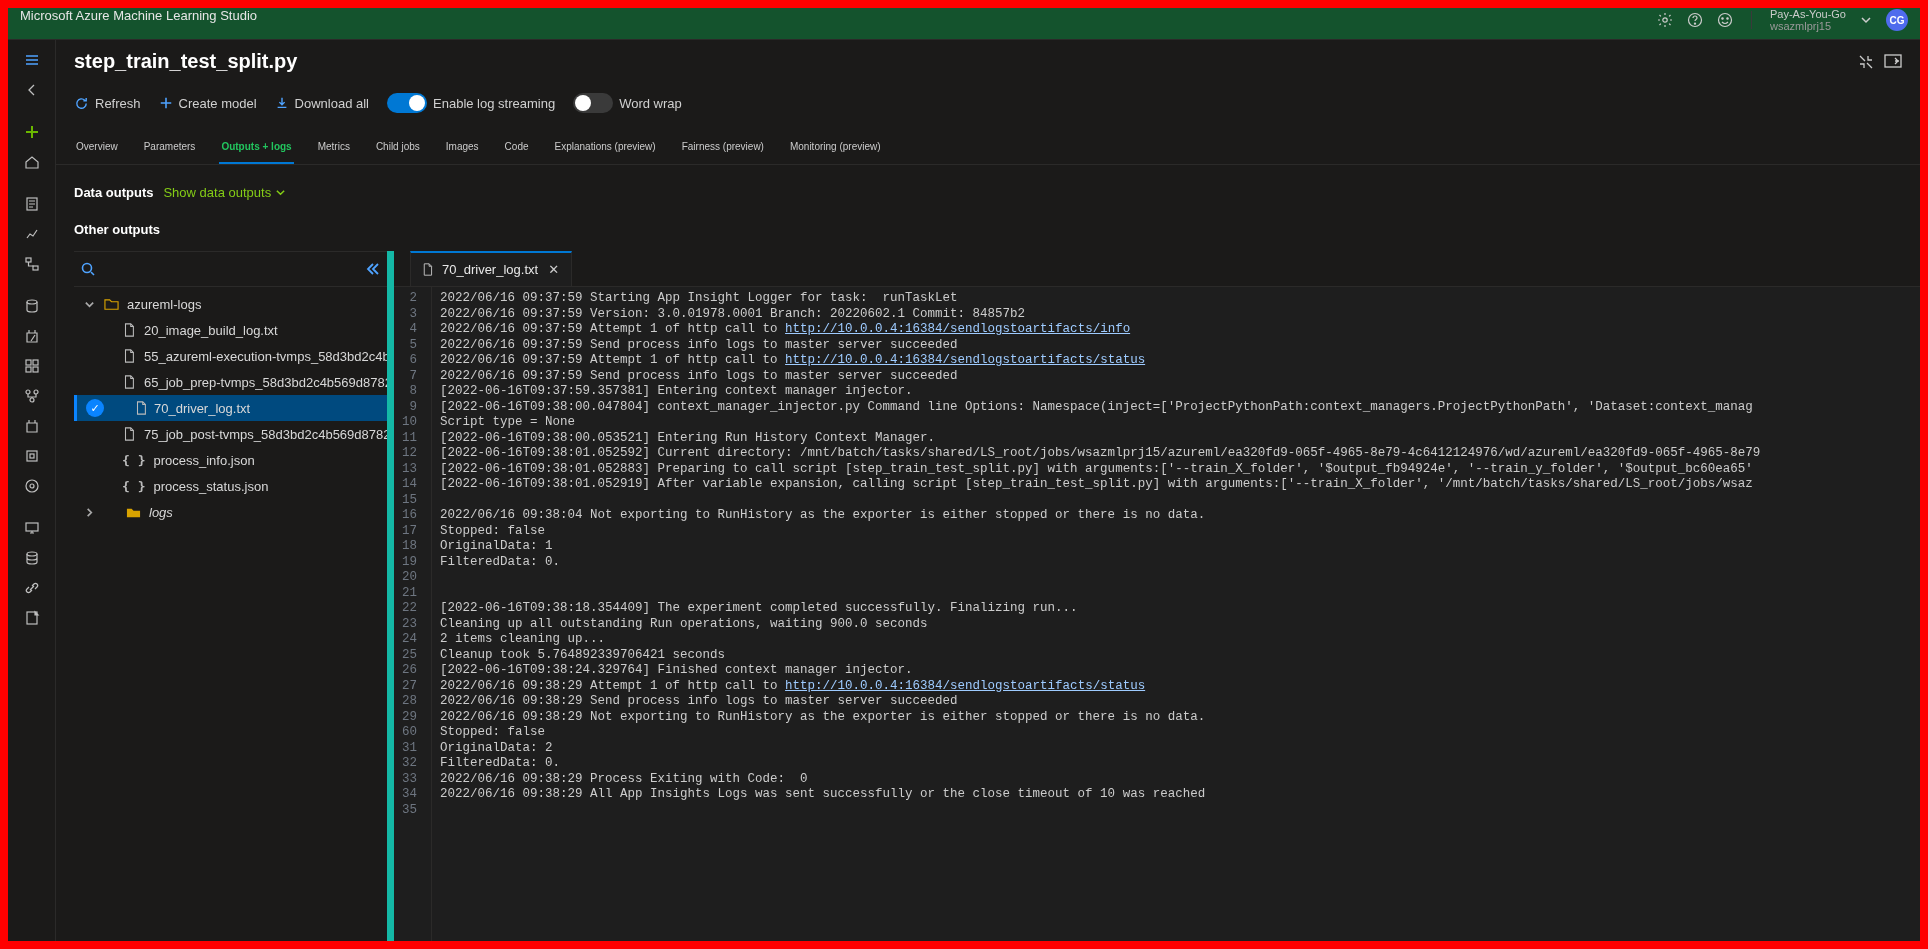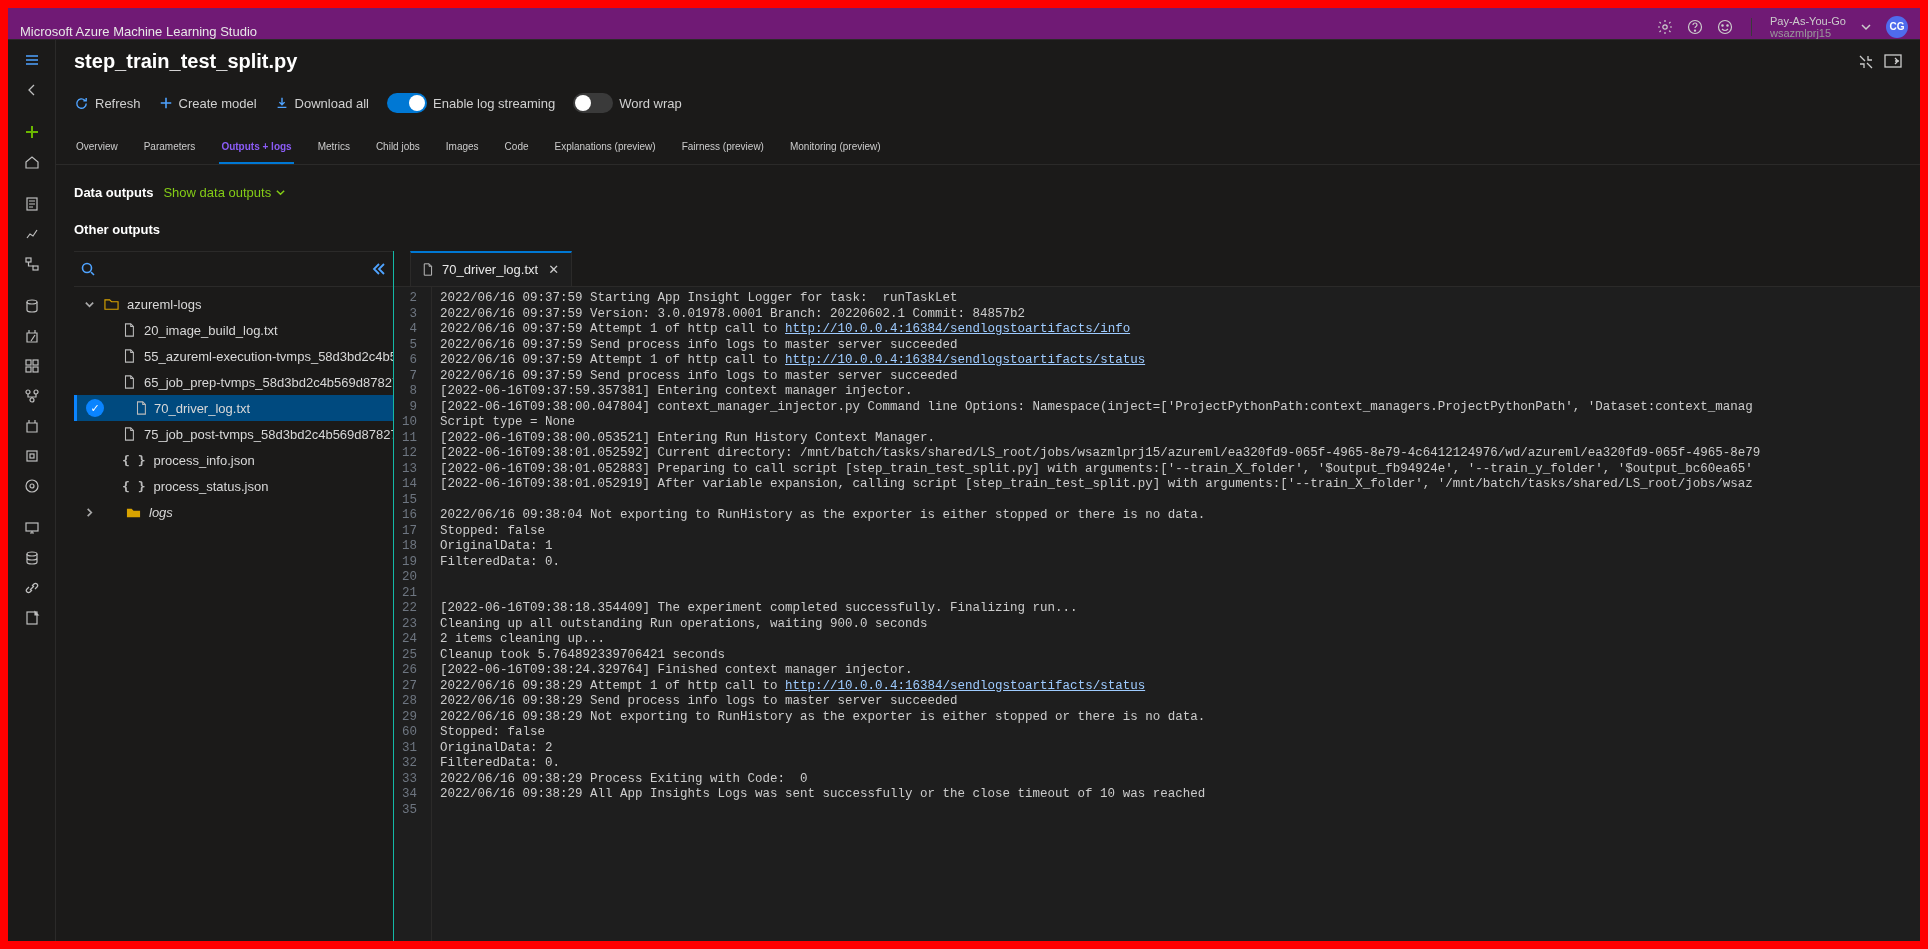--- a/index.html
+++ b/index.html
@@ -13,23 +13,23 @@
 }
 .app {
   background: #1b1a19;
   width: 100%;
   height: 933px;
   display: flex;
   flex-direction: column;
 }
 .topbar {
   height: 32px;
-  background: #701a75;
+  background: #14532d;
   display: flex;
-  align-items: flex-end;
+  align-items: flex-start;
   padding: 0 12px;
   border-bottom: 1px solid #2b2a29;
 }
 .topbar-title { color: #e6e6e6; font-size: 13px; flex: 1; }
 .topbar-right { display: flex; align-items: center; gap: 14px; }
 .topbar-icon { color: #cccccc; cursor: pointer; display:flex; align-items:center; }
 .topbar-sep { width:1px; height:18px; background:#3a3a3a; margin:0 4px; }
 .subscription { display:flex; flex-direction:column; line-height:1.1; font-size:11px; color:#ccc; }
 .subscription .sub { color:#999; font-size:11px; }
 .avatar { width:22px; height:22px; border-radius:50%; background:#4f6bed; color:white; display:flex; align-items:center; justify-content:center; font-size:10px; font-weight:600;}
@@ -68,28 +68,28 @@
 .toggle::after {
   content:""; position:absolute; right:2px; top:2px; width:16px; height:16px; border-radius:50%; background:#fff;
 }
 .toggle.off { background:#3a3a3a; }
 .toggle.off::after { left:2px; right:auto; }
 .tabs {
   display:flex; gap:22px; padding: 0 18px; border-bottom:1px solid #2b2a29;
   font-size:10px;
 }
 .tab { padding:10px 2px; color:#cccccc; cursor:pointer; border-bottom:2px solid transparent;}
-.tab.active { color:#8b5cf6; border-bottom-color:#0078d4; font-weight:600;}
+.tab.active { color:#22c55e; border-bottom-color:#0078d4; font-weight:600;}
 .data-outputs { padding:12px 18px 0 18px; display:flex; align-items:center; gap:10px; font-size:13px;}
 .data-outputs .label { color:#fff; font-weight:600;}
 .data-outputs .link { color:#84cc16; cursor:pointer; display:flex; align-items:center; gap:4px;}
 .other-outputs { padding:14px 18px 6px 18px; color:#fff; font-weight:600; font-size:13px;}
 .splitpane { flex:1; display:flex; min-height:0; padding:0 0 0 18px;}
 .tree-panel {
-  width: 320px; display:flex; flex-direction:column; border-right:1px solid #14b8a6;
+  width: 320px; display:flex; flex-direction:column; border-right:7px solid #14b8a6;
   min-width:0;
 }
 .tree-search {
   height:36px; display:flex; align-items:center; justify-content:space-between;
   border-top:1px solid #2b2a29; border-bottom:1px solid #2b2a29;
   padding:0 6px 0 6px;
 }
 .tree-search .search-icon { color:#4fa3ff; }
 .tree-search .collapse-icon { color:#4fa3ff; cursor:pointer;}
 .tree { flex:1; overflow:auto; font-size:13px; padding-top:4px;}

